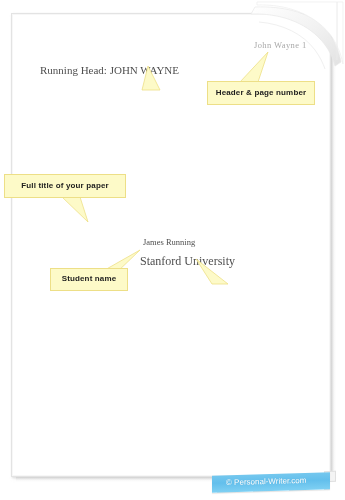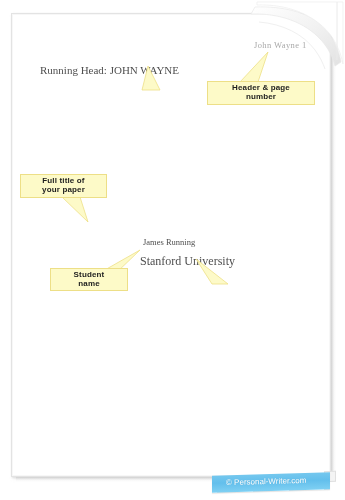--- a/index.html
+++ b/index.html
@@ -107,32 +107,32 @@
     border: 1px solid #eddf87;
     color: #1d1d1d;
     font-size: 8px;
     font-weight: bold;
     letter-spacing: 0.15px;
     display: flex;
     align-items: center;
     justify-content: center;
     text-align: center;
     line-height: 1.1;
-    padding: 0 16px;
+    padding: 0 0;
   }
   .callout-tails {
     position: absolute;
     left: 0; top: 0;
     width: 345px; height: 500px;
     pointer-events: none;
   }
 
   #co-short-title      { left: 114px; top: 89px;  width: 61px; height: 25px; }
   #co-header-page      { left: 207px; top: 81px;  width: 108px; height: 24px; }
-  #co-full-title       { left: 20px;  top: 174px; width: 87px; height: 24px; }
+  #co-full-title       { left: 4px;  top: 174px; width: 122px; height: 24px; }
   #co-student-name     { left: 50px;  top: 268px; width: 78px;  height: 23px; }
   #co-affiliation      { left: 203px; top: 283px; width: 62px;  height: 23px; }
 
   
   .ribbon {
     position: absolute;
     left: 212px;
     top: 471px;
     width: 124px;
     height: 20px;

